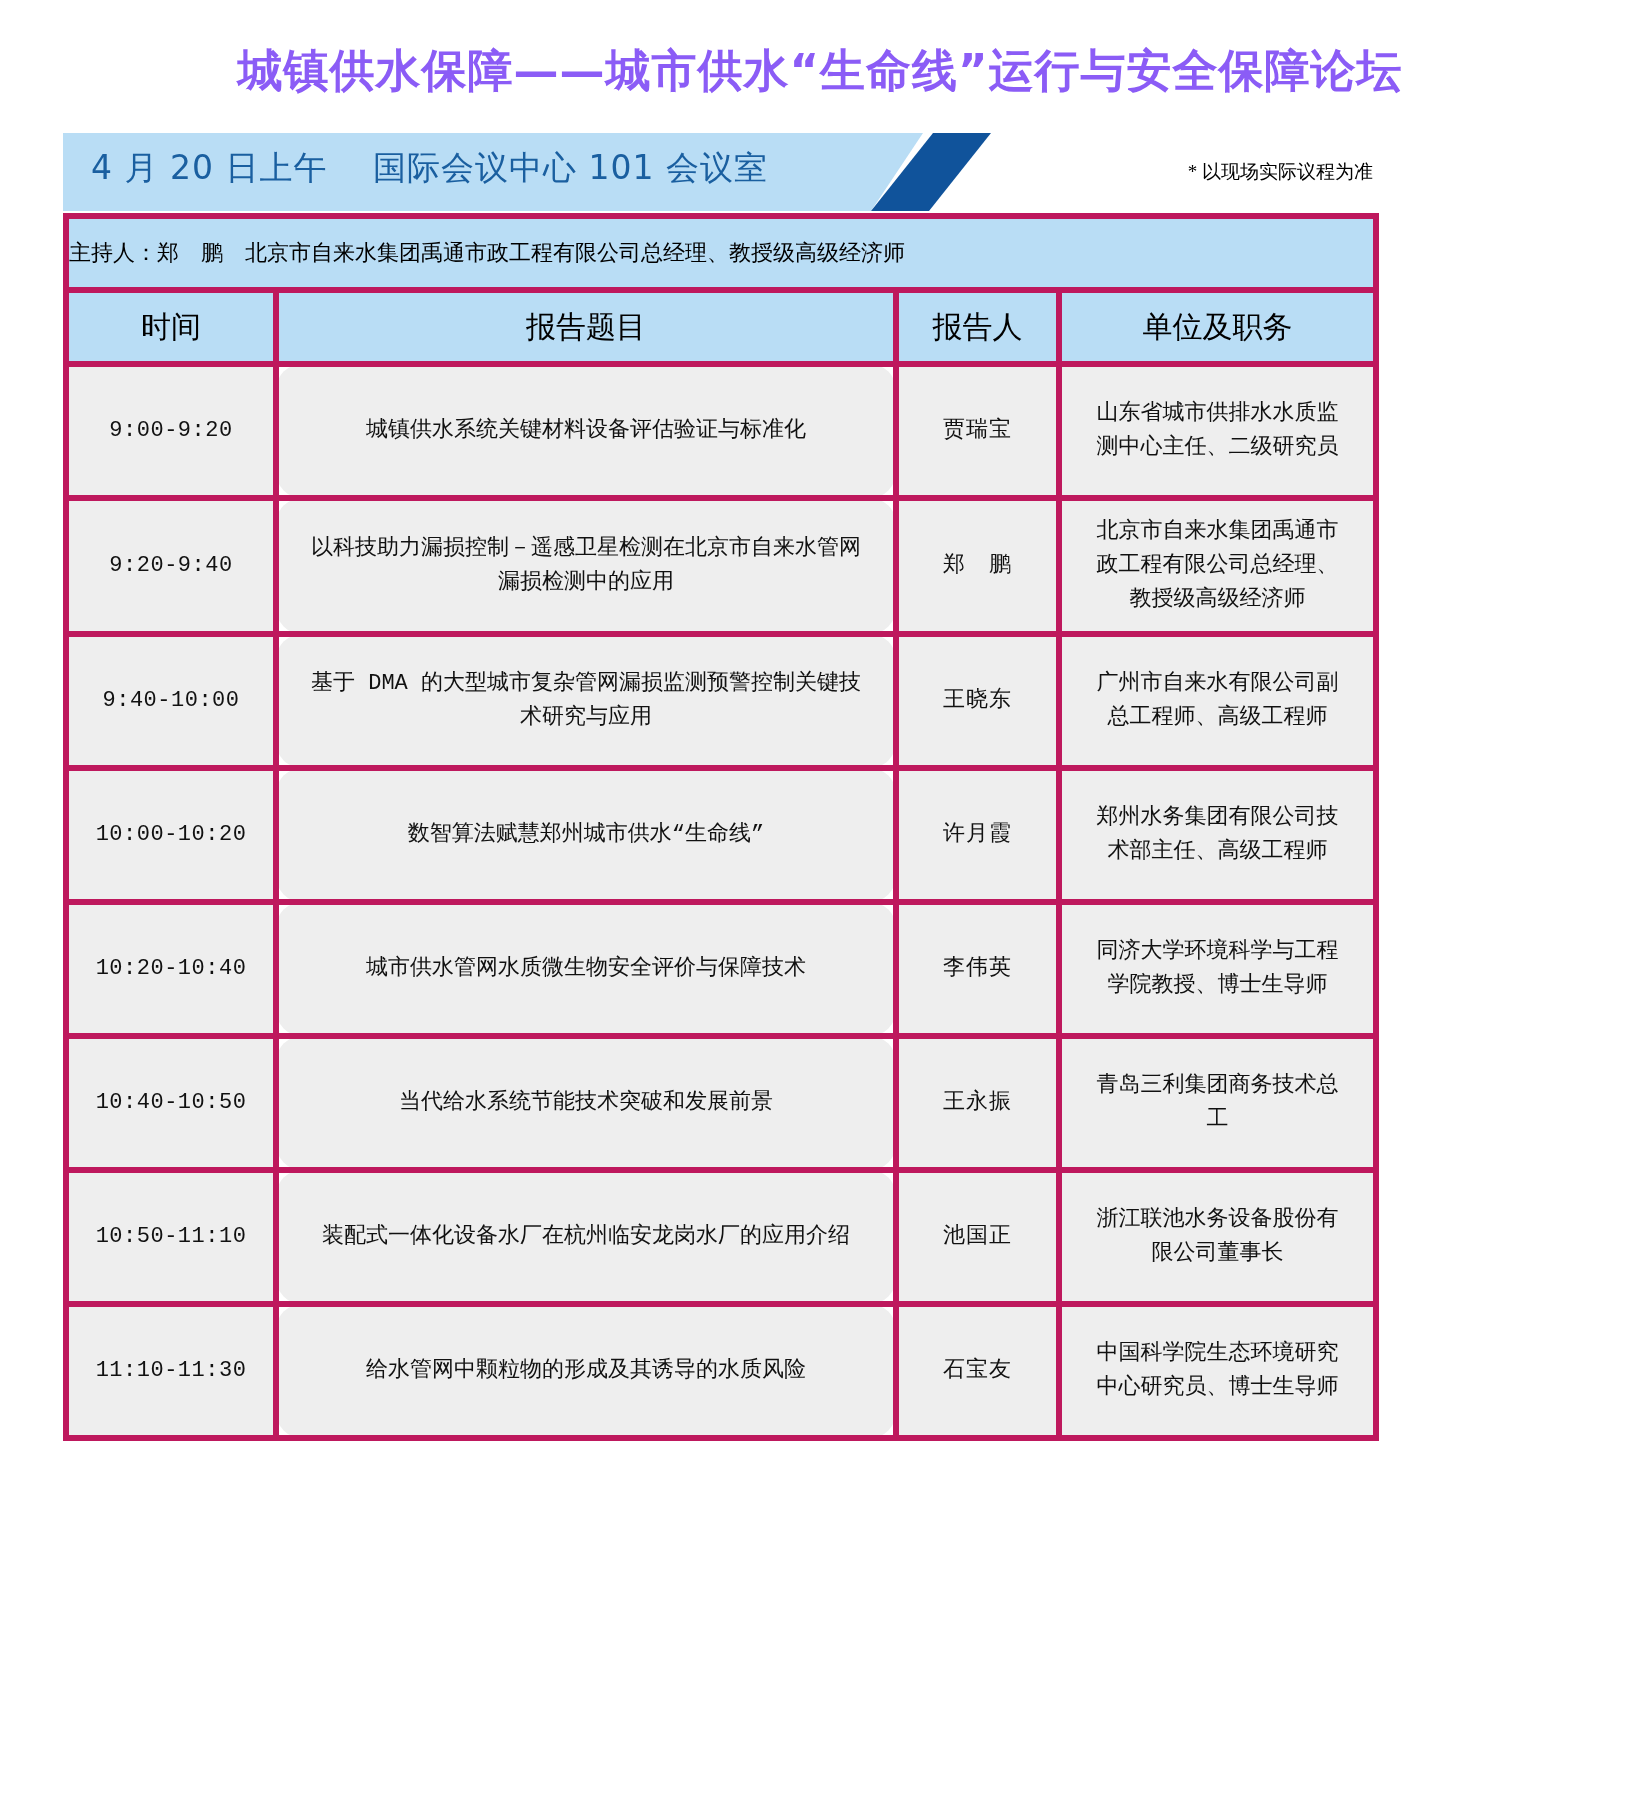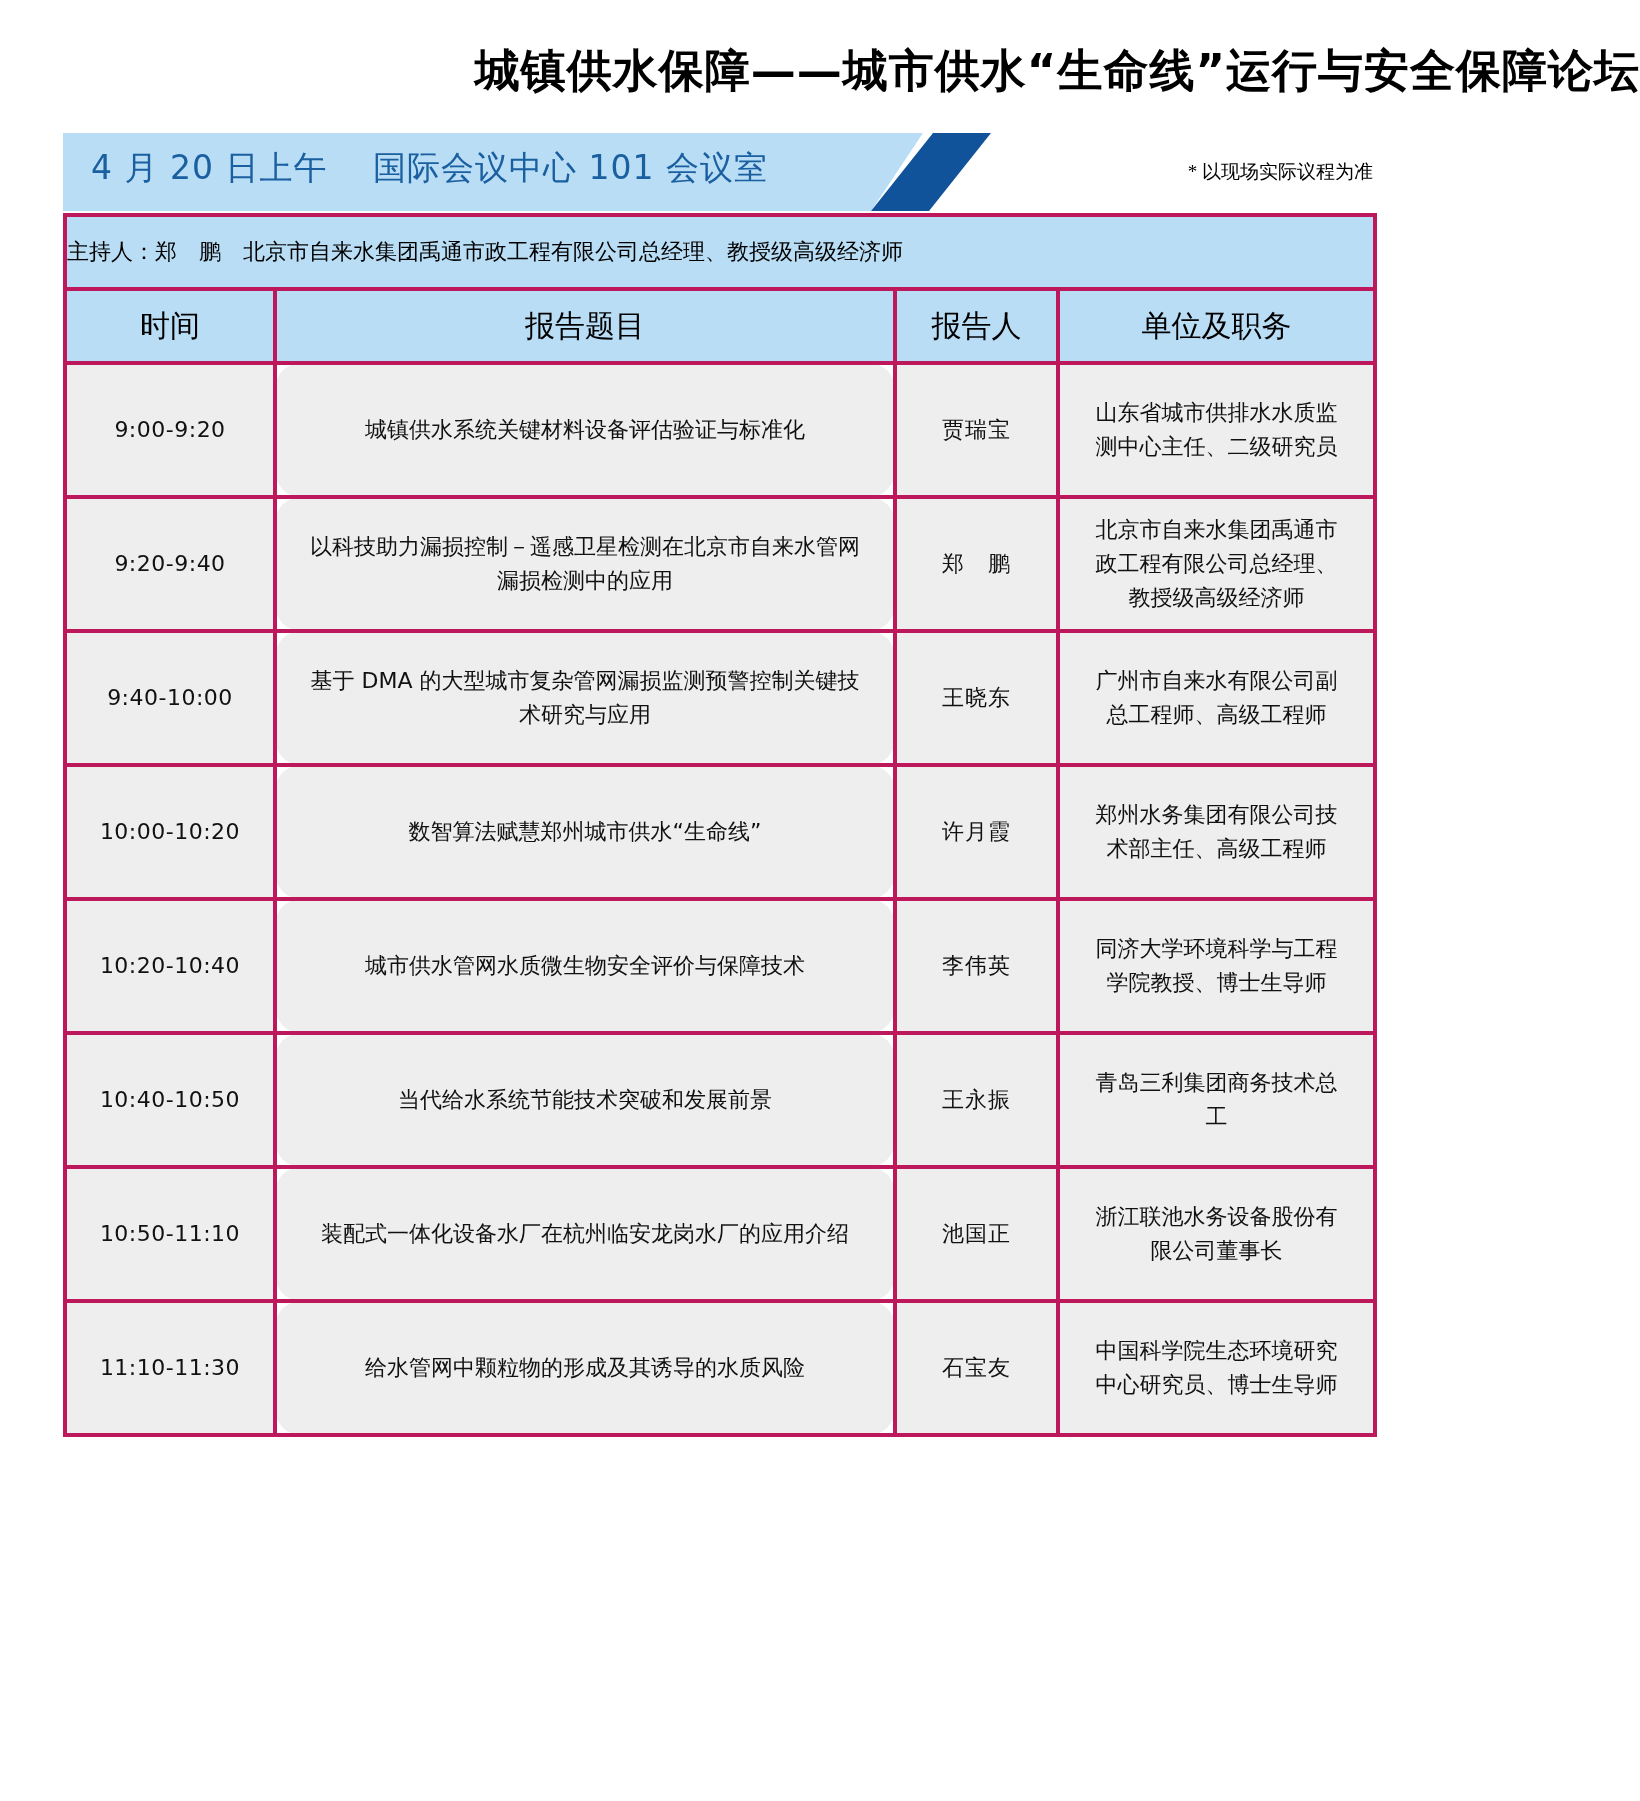--- a/index.html
+++ b/index.html
@@ -20,25 +20,25 @@
     height: 1801px;
     background: #ffffff;
   }
 
   
   .forum-title {
     position: absolute;
     left: 0;
     top: 44px;
     width: 1640px;
-    text-align: right;
+    text-align: center;
     font-size: 45px;
     font-weight: bold;
     letter-spacing: 1px;
-    color: #000000;
+    color: #8b5cf6;
     line-height: 1.2;
     white-space: nowrap;
   }
 
   
   .banner-wrap {
     position: absolute;
     left: 63px;
     top: 133px;
     width: 1310px;
@@ -90,22 +90,23 @@
   
   .agenda-table {
     position: absolute;
     left: 63px;
     top: 213px;
     width: 1310px;
     border-collapse: collapse;
     table-layout: fixed;
   }
   .agenda-table td, .agenda-table th {
-    border: 4px solid #be185d;
+    border: 6px solid #be185d;
     padding: 0;
+    font-family: Liberation Mono, monospace;
   }
   .host-cell {
     background: #b9ddf5;
     height: 74px;
     text-align: left;
     padding: 0 0 0 18px;
     font-size: 22px;
     color: #000000;
     font-weight: normal;
     white-space: nowrap;

